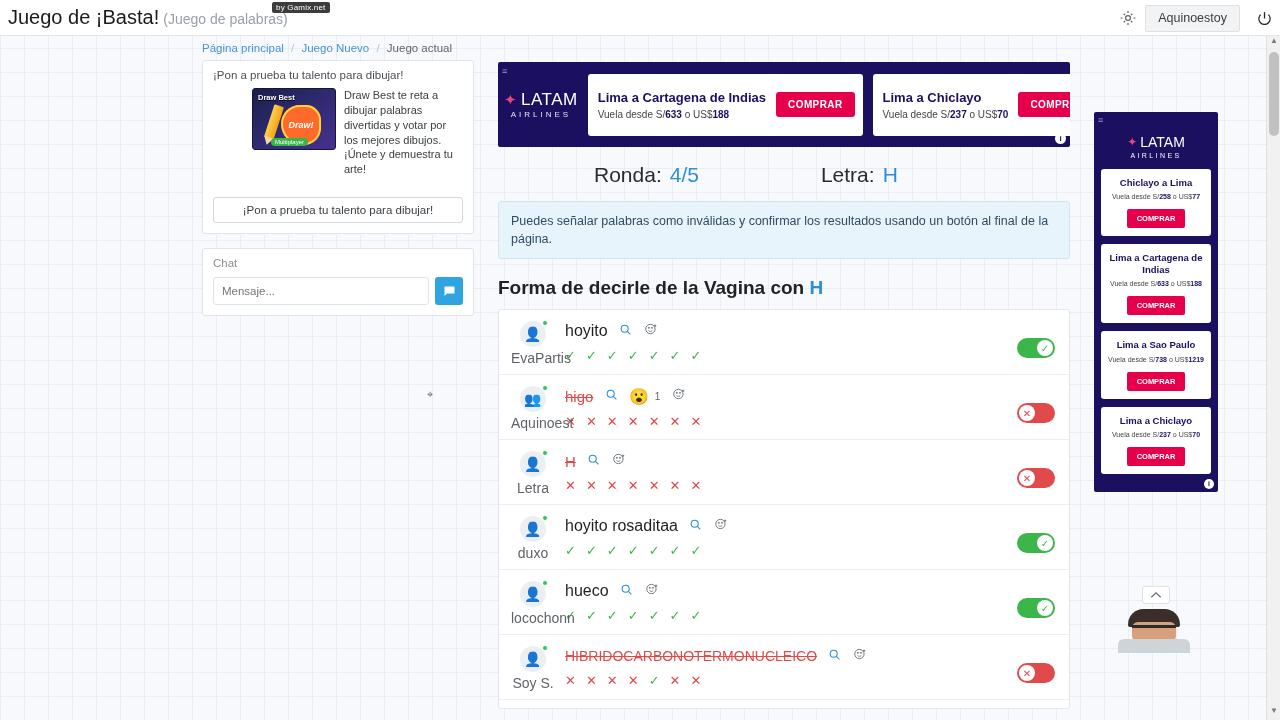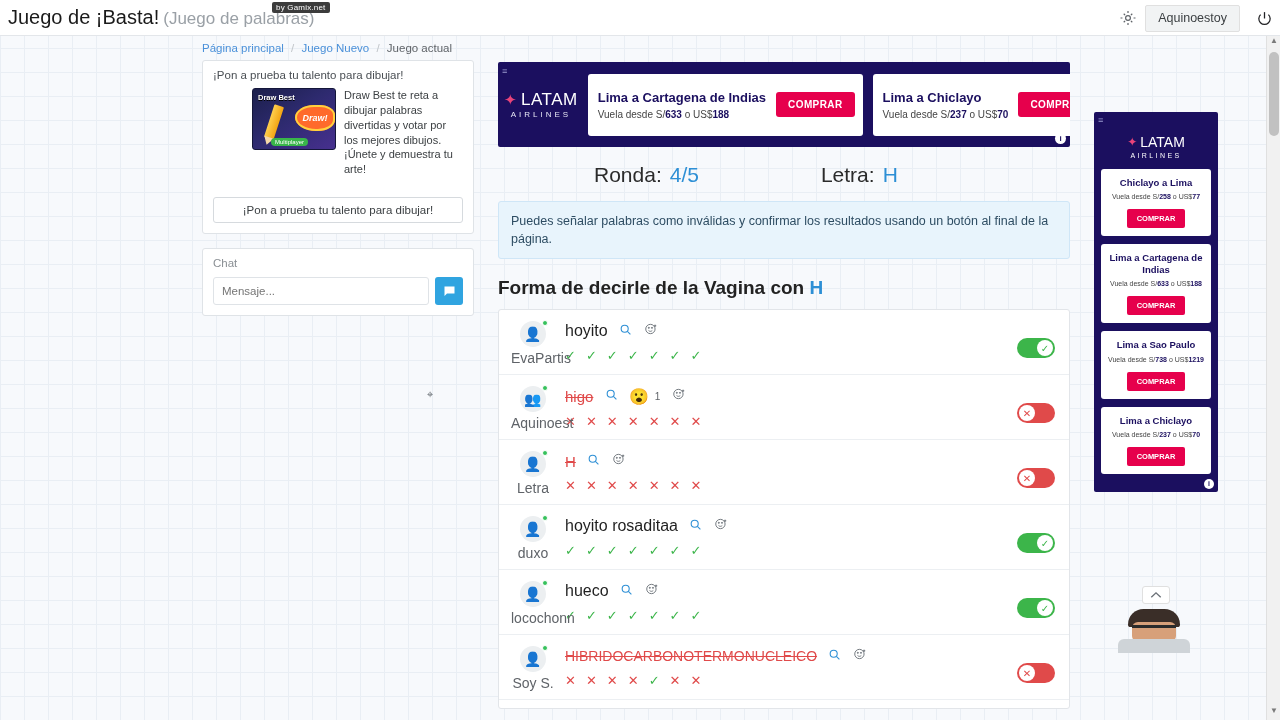--- a/index.html
+++ b/index.html
@@ -25,21 +25,21 @@
     background: #ffffff;
     border-bottom: 1px solid #e3e6ea;
     display: flex; align-items: center;
   }
   .brand {
     margin-left: 8px;
     font-size: 20px;
     color: #1a1a1a;
     white-space: nowrap;
   }
-  .brand .sub { color: #9aa0a6; font-size: 17px; margin-left: 4px; }
+  .brand .sub { color: #9aa0a6; font-size: 14px; margin-left: 4px; }
   .topbar-right {
     position: absolute; right: 0; top: 0; height: 36px;
     display: flex; align-items: center;
   }
   .gear {
     width: 34px; height: 34px; display: flex; align-items: center; justify-content: center;
     color: #5f6368;
   }
   .userbox {
     background: #f1f3f4;
@@ -87,21 +87,21 @@
     background: linear-gradient(90deg,#ffcf4d,#f2a413);
     transform: rotate(18deg);
     border-radius: 1px;
   }
   .promo-img .pencil:after {
     content: ""; position: absolute; bottom: -7px; left: 0; width: 0; height: 0;
     border-left: 5px solid transparent; border-right: 5px solid transparent;
     border-top: 8px solid #f6d8a8;
   }
   .promo-img .blob {
-    position: absolute; right: 0; top: 16px; width: 40px; height: 26px;
+    position: absolute; right: 14px; top: 16px; width: 40px; height: 40px;
     background: #ff6a2b; border-radius: 50% 40% 45% 55%;
     box-shadow: 0 0 0 2px #ffd23f inset;
   }
   .promo-img .blob span {
     position: absolute; inset: 0; display: flex; align-items: center; justify-content: center;
     color: #fff; font-size: 9px; font-weight: bold; font-style: italic;
   }
   .promo-img .tag {
     position: absolute; bottom: 3px; left: 18px;
     background: #39b54a; color: #fff; font-size: 6px; padding: 1px 4px; border-radius: 6px;

